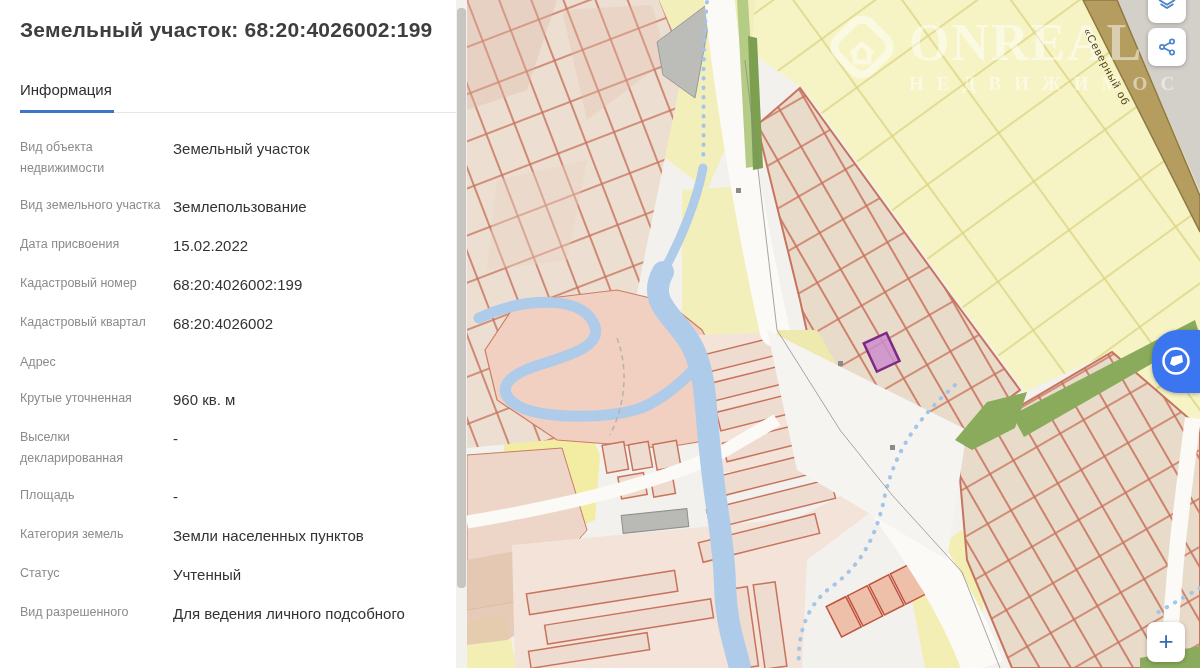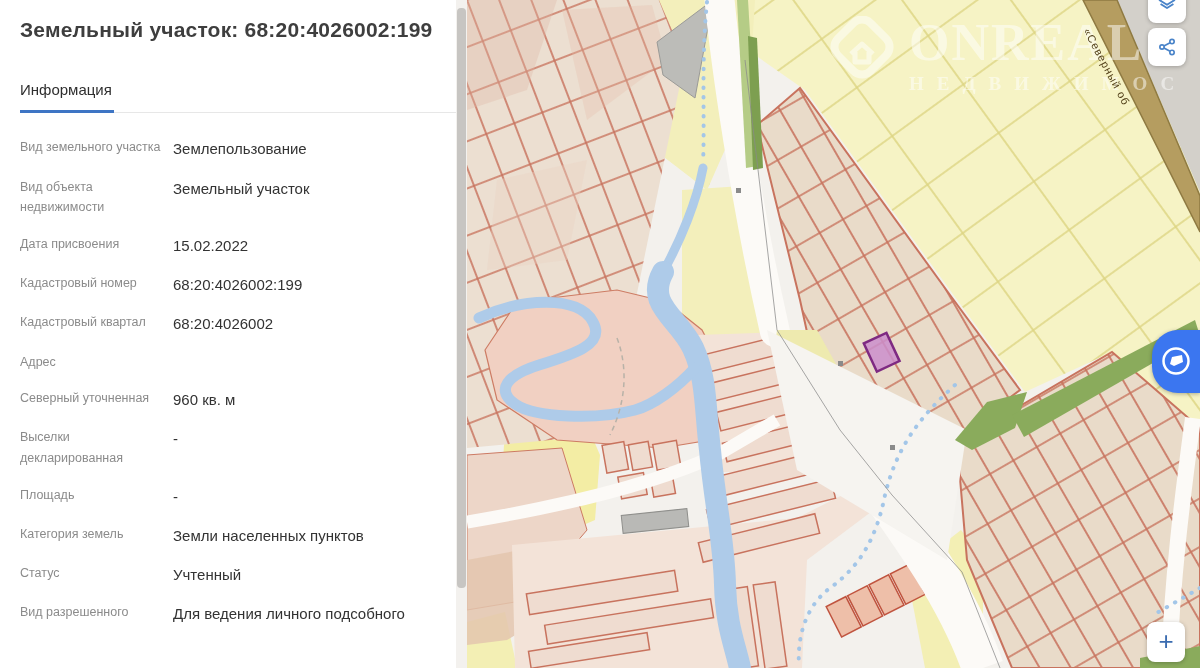--- a/index.html
+++ b/index.html
@@ -46,44 +46,44 @@
 
 <div id="app">
 
   <aside class="panel">
     <h1>Земельный участок: 68:20:4026002:199</h1>
     <div class="tabs">
       <div class="tab">Информация</div>
     </div>
     <div class="rows">
       <div class="row">
+        <div class="lbl">Вид объекта недвижимости</div>
+        <div class="val">Земельный участок</div>
+      </div>
+      <div class="row">
         <div class="lbl">Вид земельного участка</div>
         <div class="val">Землепользование</div>
       </div>
       <div class="row">
-        <div class="lbl">Вид объекта недвижимости</div>
-        <div class="val">Земельный участок</div>
-      </div>
-      <div class="row">
         <div class="lbl">Дата присвоения</div>
         <div class="val">15.02.2022</div>
       </div>
       <div class="row">
         <div class="lbl">Кадастровый номер</div>
         <div class="val">68:20:4026002:199</div>
       </div>
       <div class="row">
         <div class="lbl">Кадастровый квартал</div>
         <div class="val">68:20:4026002</div>
       </div>
       <div class="row">
         <div class="lbl">Адрес</div>
       </div>
       <div class="row">
-        <div class="lbl">Северный уточненная</div>
+        <div class="lbl">Крутые уточненная</div>
         <div class="val">960 кв. м</div>
       </div>
       <div class="row">
         <div class="lbl">Выселки декларированная</div>
         <div class="val">-</div>
       </div>
       <div class="row">
         <div class="lbl">Площадь</div>
         <div class="val">-</div>
       </div>

